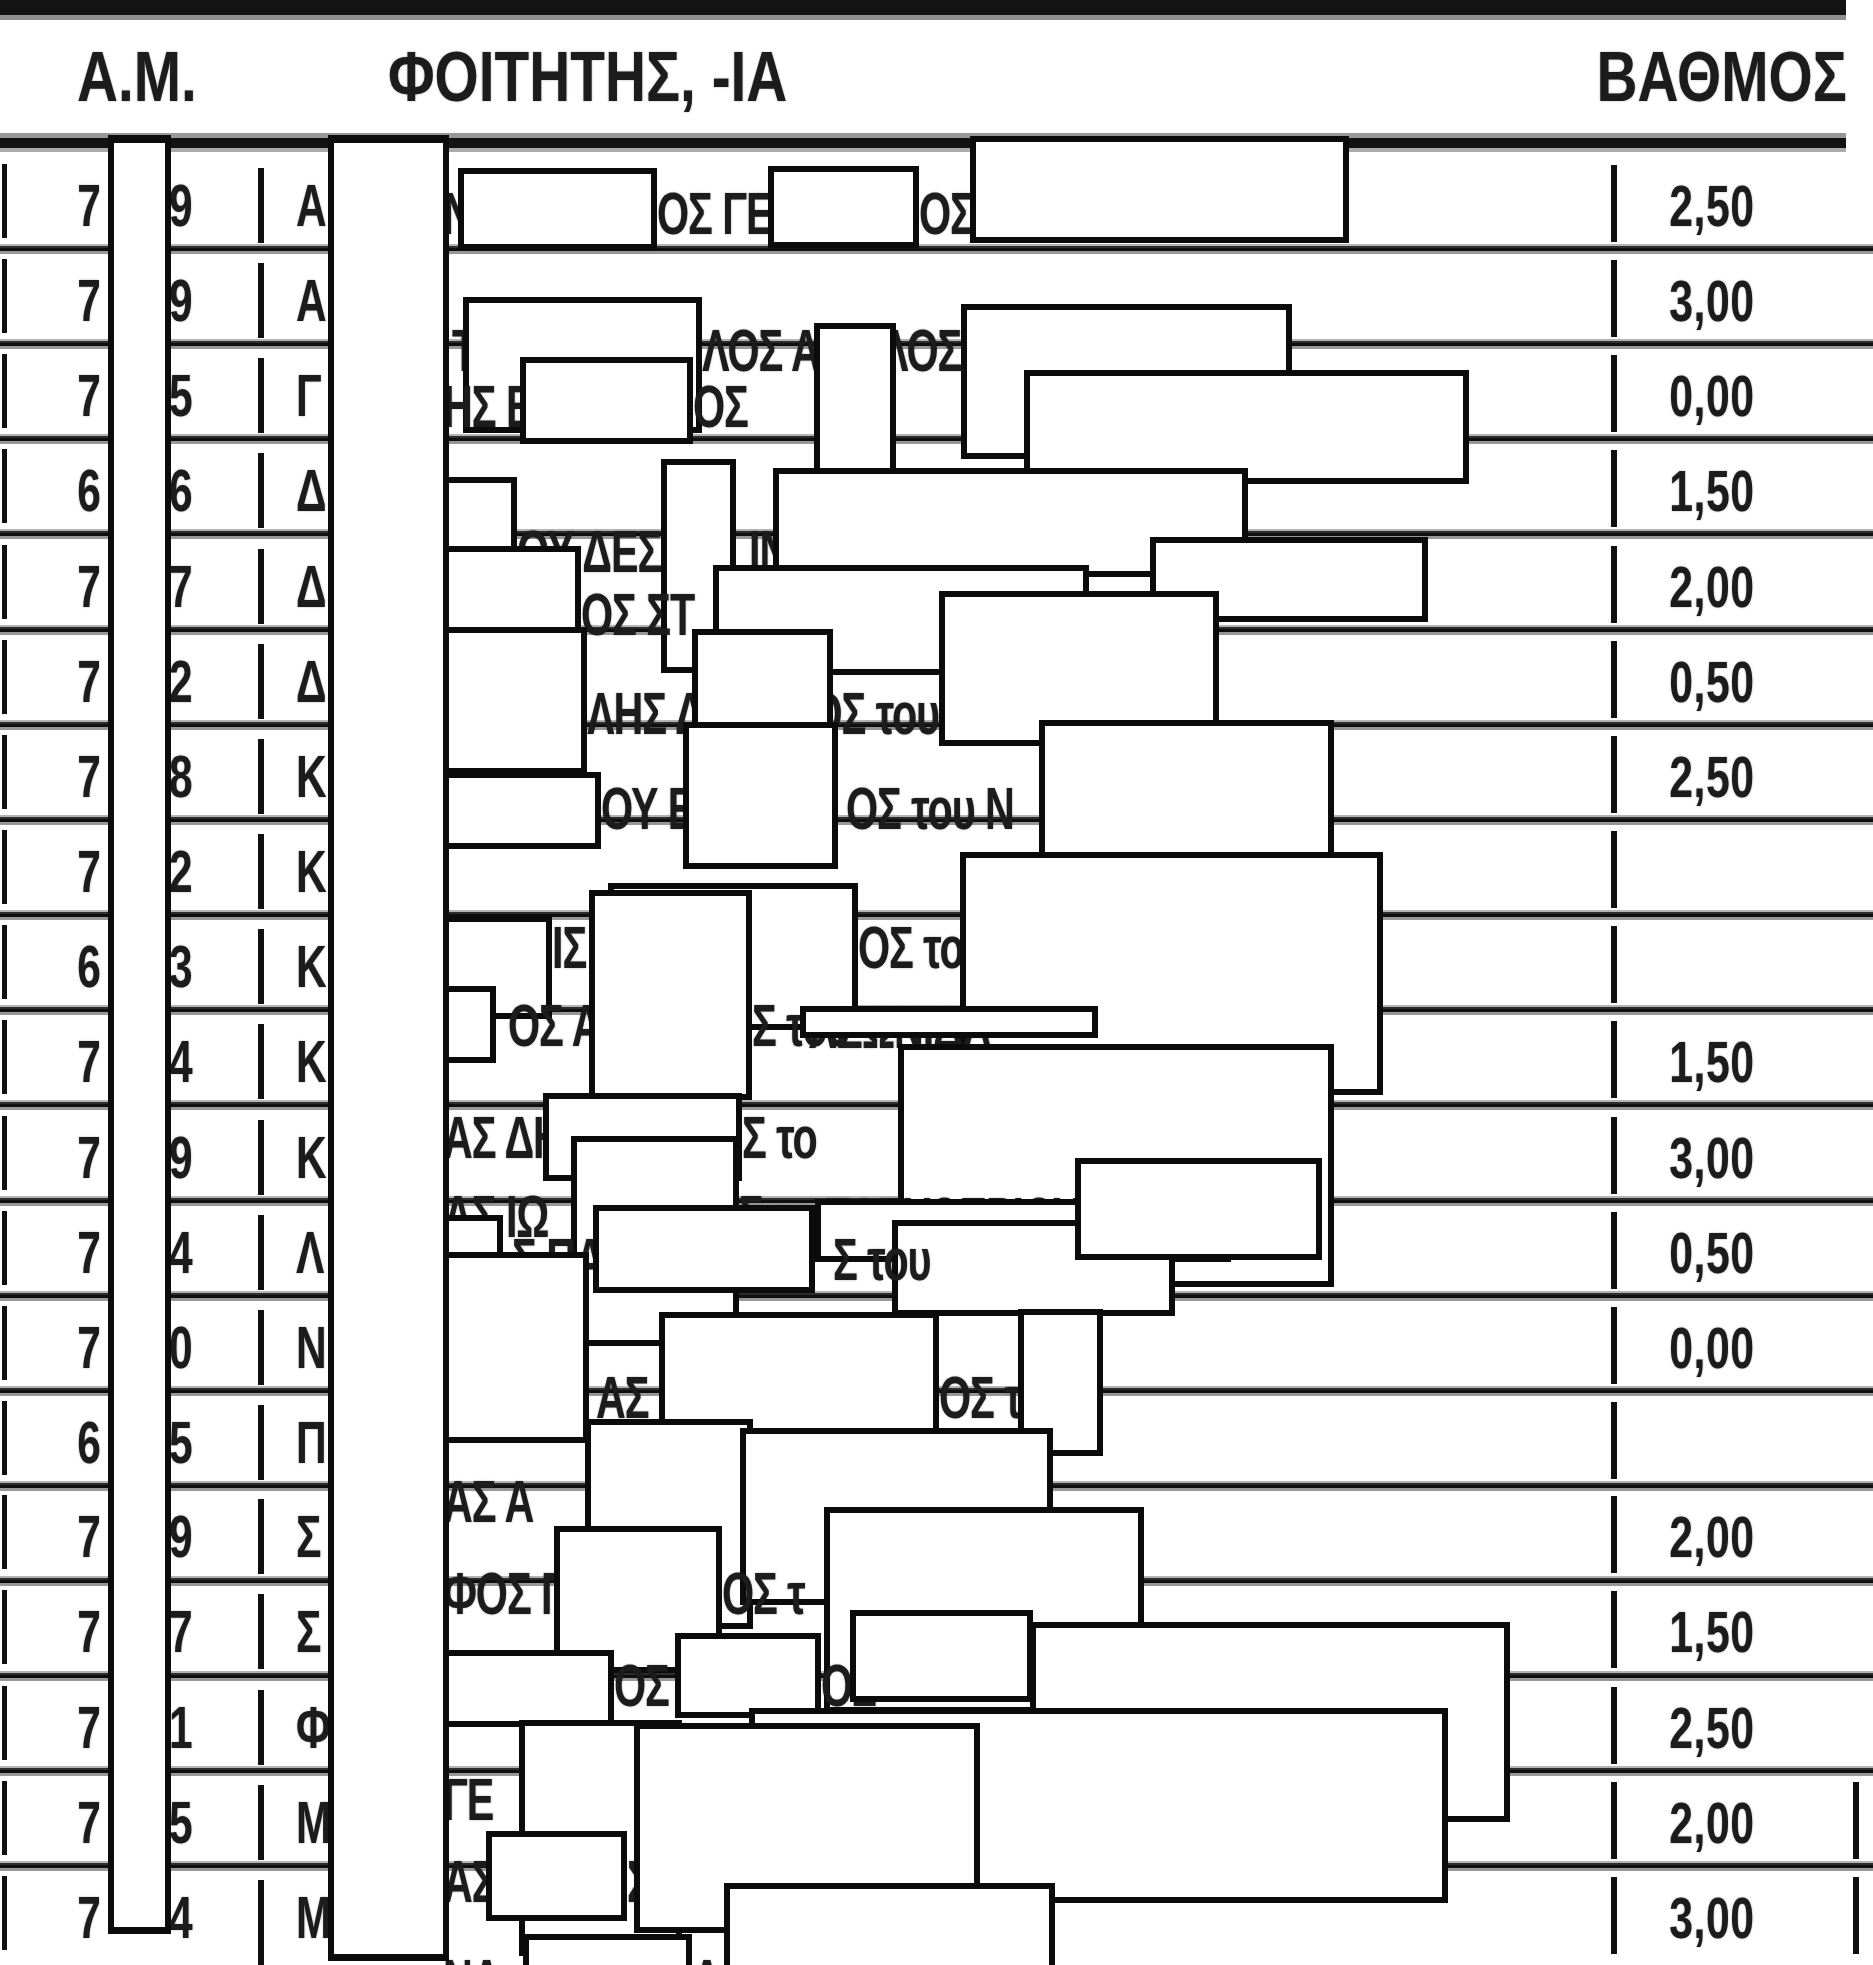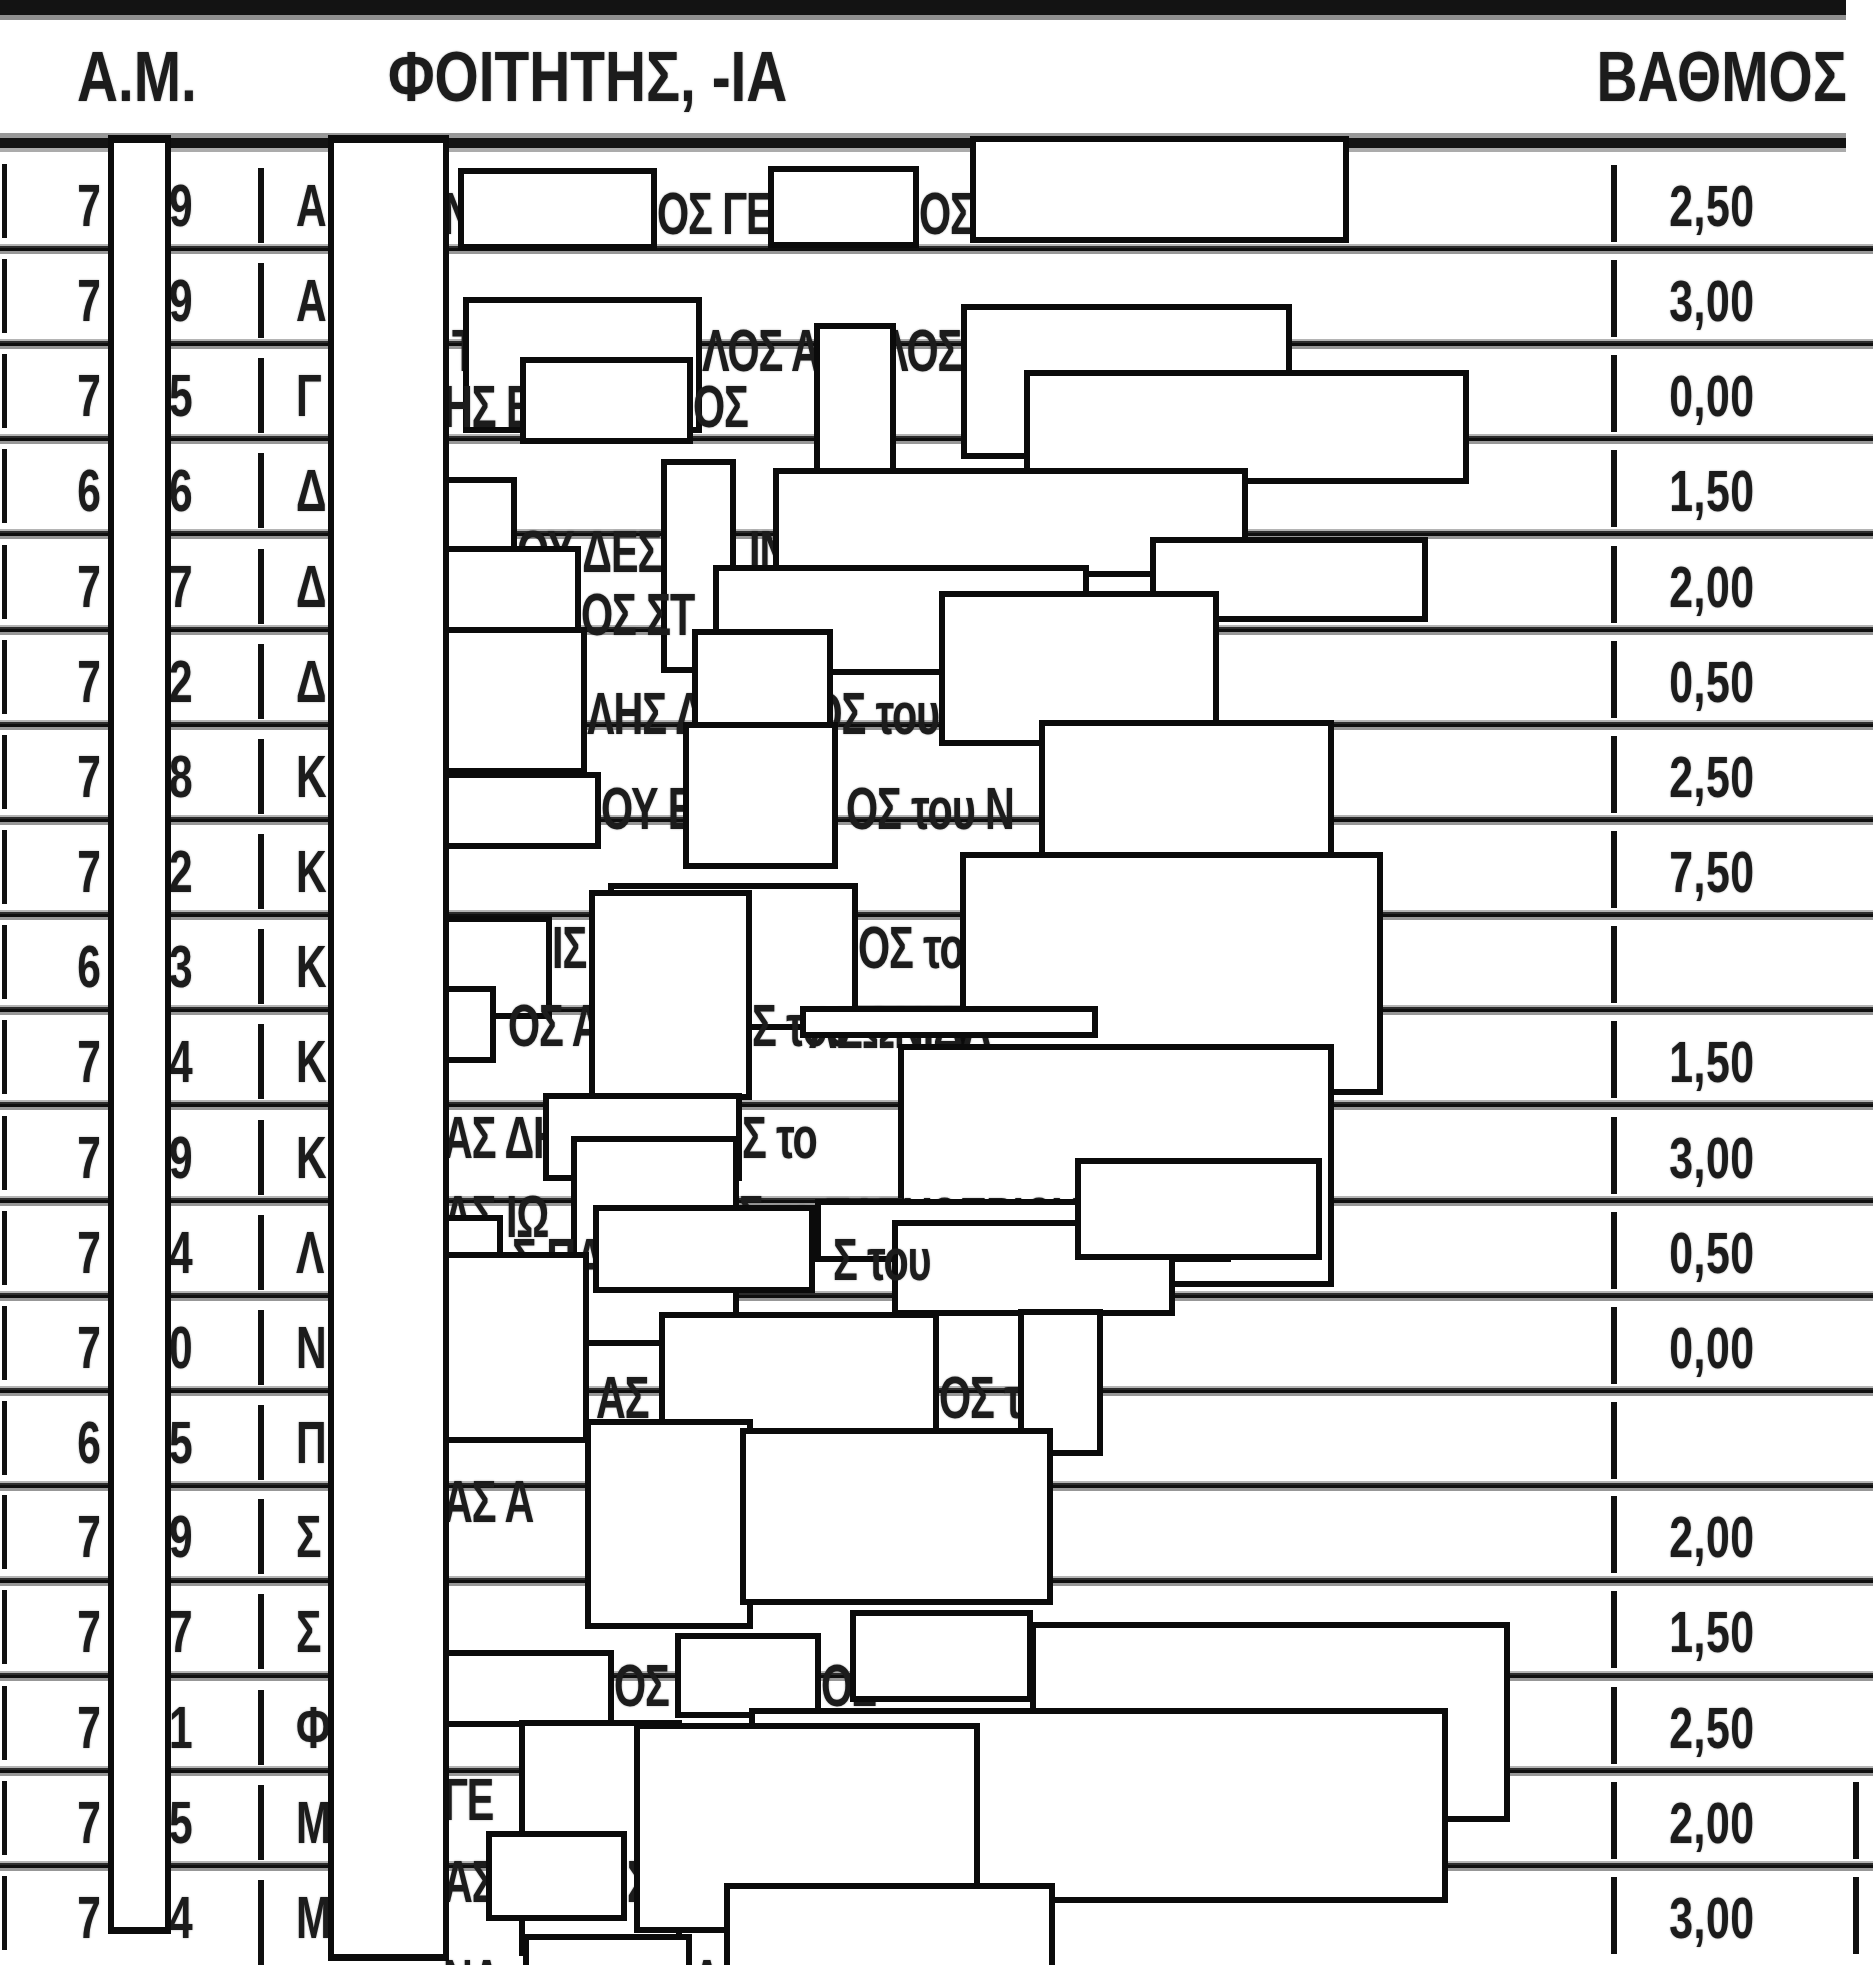--- a/index.html
+++ b/index.html
@@ -142,21 +142,20 @@
       </div>
       <div class="sep" style="top: 815px;"></div>
       <div class="row" style="top: 824px;">
         <div class="tick" style="left: 1.5px; top: 5.9px; height: 74px;"></div>
         <div class="tick" style="left: 258px; top: 10.3px; height: 75px;"></div>
         <div class="tick" style="left: 1611px; top: 7.4px; height: 77px;"></div>
         <div class="amL"><span class="dxl">7</span></div>
         <div class="amR"><span class="dxr">2</span></div>
         <div class="init"><span class="dxr">Κ</span></div>
         <div class="segs"><span class="bx" style="width: 109px; height: 103px; top: 22px; margin-left: 0px;"></span><span class="tx" style="margin-right: -43px;">ΙΣ ΧΑ</span><span class="bx" style="width: 250px; height: 147px; top: 11px; margin-left: -44px;"></span><span class="tx" style="margin-right: -45px;">ΟΣ το</span><span class="bx" style="width: 423px; height: 243px; top: 28px; margin-left: -3.7px;"></span></div>
-        <div class="grade"><span class="gx">7,50</span></div>
       </div>
       <div class="sep" style="top: 910px;"></div>
       <div class="row" style="top: 919px;">
         <div class="tick" style="left: 1.5px; top: 5.9px; height: 74px;"></div>
         <div class="tick" style="left: 258px; top: 10.3px; height: 75px;"></div>
         <div class="tick" style="left: 1611px; top: 7.4px; height: 77px;"></div>
         <div class="amL"><span class="dxl">6</span></div>
         <div class="amR"><span class="dxr">3</span></div>
         <div class="init"><span class="dxr">Κ</span></div>
         <div class="segs"><span class="bx" style="width: 53px; height: 77px; top: 0px; margin-left: 0px;"></span><span class="tx" style="margin-left: 11.8px; margin-right: -40px;">ΟΣ Α</span><span class="bx" style="width: 163px; height: 210px; top: -29.5px; margin-left: -11px;"></span><span class="tx" style="margin-right: -42px;">Σ του</span><span class="tb" style="margin-left: -40px;"><span class="tx" style="margin-right: -78px;">ΛΕΩΝΙΔΑ</span><div class="ov" style="left: -8.8px; top: 32px; width: 298px; height: 32px;"></div></span></div>
@@ -216,20 +215,21 @@
         <div class="segs"><span class="tx" style="margin-right: -39px;">ΑΣ Α</span><span class="bx" style="width: 168px; height: 210px; top: 23.6px; margin-left: 52px;"></span><span class="tx" style="margin-right: -42px;">Σ του</span><span class="bx" style="width: 313px; height: 177px; top: 16px; margin-left: -110px;"></span></div>
       </div>
       <div class="sep" style="top: 1481px;"></div>
       <div class="row" style="top: 1489px;">
         <div class="tick" style="left: 1.5px; top: 5.9px; height: 74px;"></div>
         <div class="tick" style="left: 258px; top: 10.3px; height: 75px;"></div>
         <div class="tick" style="left: 1611px; top: 7.4px; height: 77px;"></div>
         <div class="amL"><span class="dxl">7</span></div>
         <div class="amR"><span class="dxr">9</span></div>
         <div class="init"><span class="dxr">Σ</span></div>
+        <div class="segs"><span class="tx" style="margin-right: -52px;">ΦΟΣ Γ</span><span class="bx" style="width: 168px; height: 147px; top: 7.4px; margin-left: -11px;"></span><span class="tx" style="margin-right: -35px;">ΟΣ τ</span><span class="bx" style="width: 320px; height: 206px; top: 17.7px; margin-left: 18.4px;"></span></div>
         <div class="grade"><span class="gx">2,00</span></div>
       </div>
       <div class="sep" style="top: 1576px;"></div>
       <div class="row" style="top: 1584px;">
         <div class="tick" style="left: 1.5px; top: 5.9px; height: 74px;"></div>
         <div class="tick" style="left: 258px; top: 10.3px; height: 75px;"></div>
         <div class="tick" style="left: 1611px; top: 7.4px; height: 77px;"></div>
         <div class="amL"><span class="dxl">7</span></div>
         <div class="amR"><span class="dxr">7</span></div>
         <div class="init"><span class="dxr">Σ</span></div>

